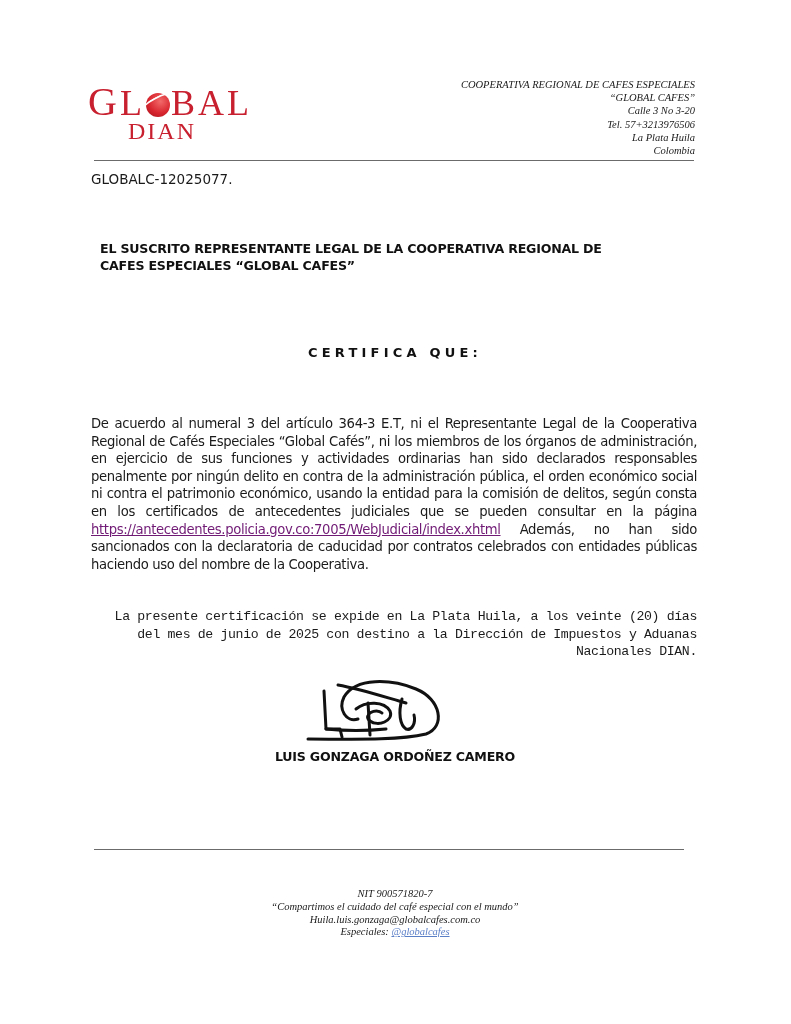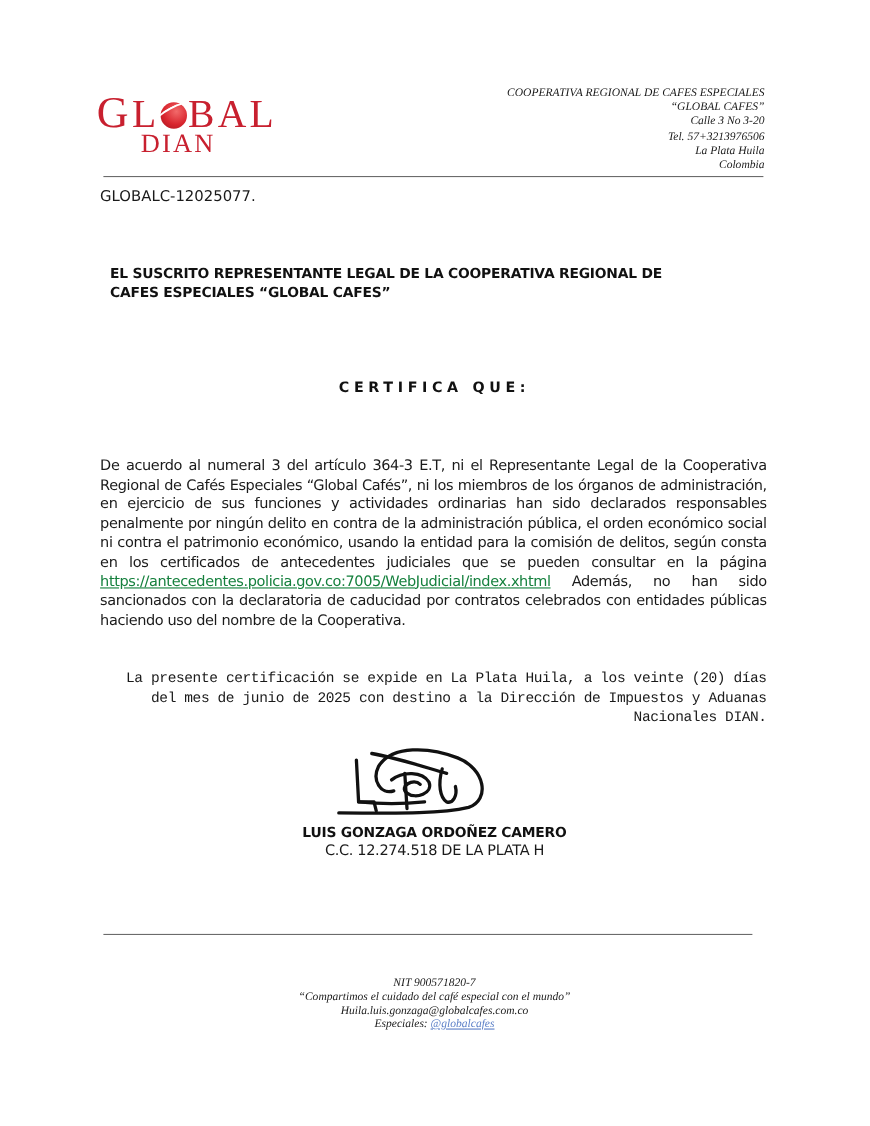--- a/index.html
+++ b/index.html
@@ -22,21 +22,21 @@
 
   .ref { position: absolute; left: 91px; top: 171px; font-family: "DejaVu Sans", sans-serif; font-size: 13.5px; color: #1a1a1a; }
 
   .title { position: absolute; left: 100px; width: 590px; top: 240px; text-align: left; font-family: "DejaVu Sans", sans-serif; font-weight: bold; font-size: 12.6px; line-height: 17px; color: #111; letter-spacing: -0.2px; }
 
   .certifica { position: absolute; left: 100px; width: 590px; top: 345px; text-align: center; font-family: "DejaVu Sans", sans-serif; font-weight: bold; font-size: 13px; letter-spacing: 4.2px; color: #111; }
 
   .body-p { position: absolute; left: 91px; width: 606px; font-family: "DejaVu Sans", sans-serif; font-size: 13.2px; line-height: 17.6px; color: #1a1a1a; text-align: justify; letter-spacing: -0.35px; }
   .p1 { top: 415px; }
   .p2 { top: 608px; text-align: right; font-family: Liberation Mono, monospace; }
-  .link { color: #15803d; text-decoration: underline; }
+  .link { color: #701a75; text-decoration: underline; }
 
   .signature { position: absolute; left: 306px; top: 679px; width: 135px; height: 66px; }
   .signer { position: absolute; left: 100px; width: 590px; top: 749px; text-align: center; font-family: "DejaVu Sans", sans-serif; font-weight: bold; font-size: 12.6px; color: #111; letter-spacing: -0.2px; }
   .cc { position: absolute; left: 100px; width: 590px; top: 766px; text-align: center; font-family: "DejaVu Sans", sans-serif; font-size: 13.2px; color: #1a1a1a; letter-spacing: -0.3px; }
 
   .footer { position: absolute; left: 100px; width: 590px; top: 888px; text-align: center; font-family: "Liberation Serif", serif; font-style: italic; font-size: 10.5px; line-height: 12.8px; color: #1a1a1a; }
   .footer .link-blue { color: #1a2fb0; text-decoration: underline; }
   .footer .link-light { color: #5b7fc7; text-decoration: underline; }
 </style>
 </head>
@@ -79,21 +79,20 @@
       <path d="M18 12 L 20 50 L 34 50 L 36 58"></path>
       <path d="M32 6 C 55 10, 85 20, 100 24"></path>
       <path d="M50 30 C 60 22, 78 22, 84 32 C 88 42, 72 48, 64 42 C 56 36, 70 28, 76 34"></path>
       <path d="M62 24 L 64 56"></path>
       <path d="M96 20 C 92 34, 94 46, 100 50 C 106 52, 110 44, 108 36"></path>
       <path d="M20 50 C 40 52, 60 52, 80 50"></path>
     </g>
   </svg>
 
   <div class="signer">LUIS GONZAGA ORDOÑEZ CAMERO</div>
-  <div class="cc">C.C. 12.274.518 DE LA PLATA H</div>
 
   <div class="hr hr-bottom"></div>
 
   <div class="footer">
     <div>NIT 900571820-7</div>
     <div>“Compartimos el cuidado del café especial con el mundo”</div>
     <div>Huila.luis.gonzaga@globalcafes.com.co</div>
     <div><span>Especiales: </span><a class="link-light">@globalcafes</a></div>
   </div>
 

